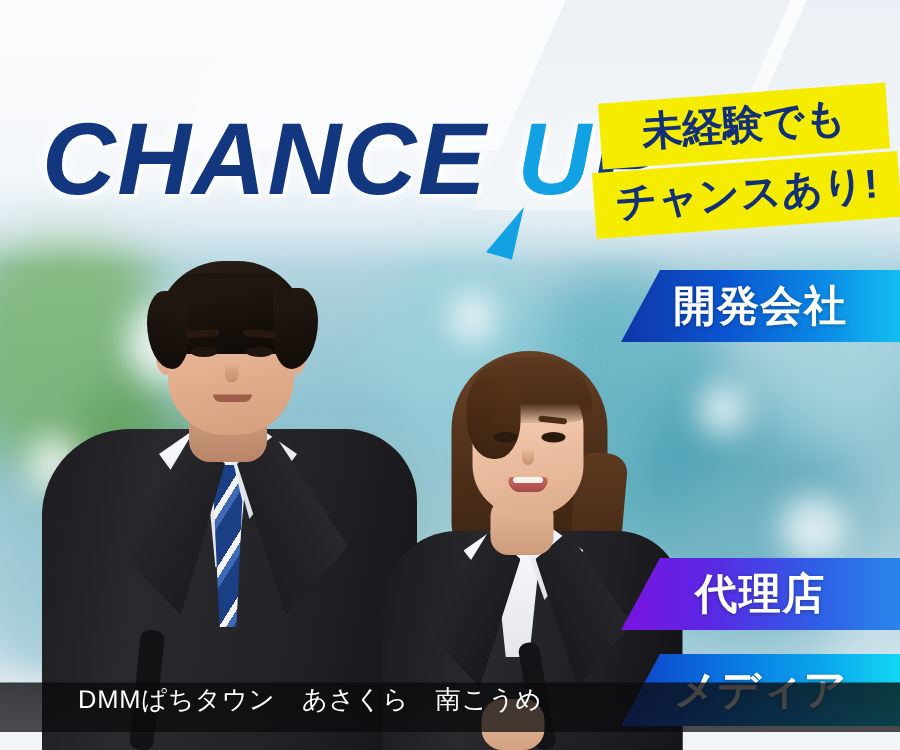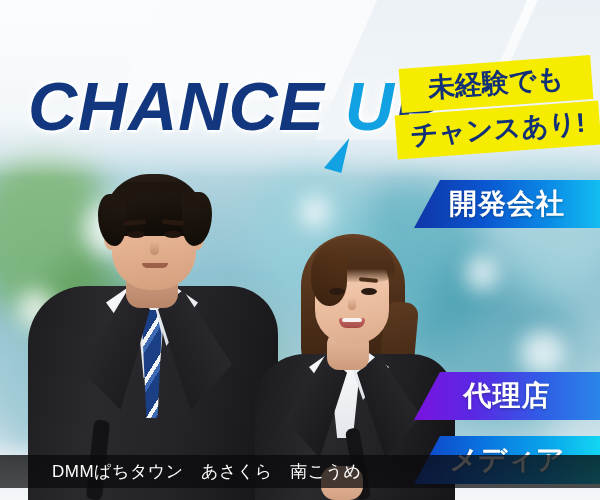--- a/index.html
+++ b/index.html
@@ -197,21 +197,21 @@
   .mb4{top:372px;background:linear-gradient(90deg,#7a13e0 0%,#5a28e4 32%,#2f5fe6 70%,#2a86e8 100%);font-family:Liberation Serif, serif;}
   .mb5{top:436px;background:linear-gradient(90deg,#0f3fc4 0%,#0a72e0 36%,#0aa6ec 72%,#12d6f2 100%);}
   .mb3 .lbl,.mb5 .lbl{letter-spacing:0;}
   
   .caption-strip{
     position:absolute;left:0;top:455px;width:600px;height:33px;
     background:linear-gradient(180deg,rgba(10,10,12,.78),rgba(10,10,12,.72));
   }
   .caption{
     position:absolute;left:0;top:455px;width:566px;height:33px;
-    display:flex;align-items:center;padding-left:52px;box-sizing:border-box;
+    display:flex;align-items:flex-start;padding-left:52px;box-sizing:border-box;
     color:#fff;font-size:17px;letter-spacing:.5px;white-space:nowrap;border-radius:16px;
   }
 </style>
 </head>
 <body>
 
 <div class="banner">
 
   <div class="bg">
     <div class="bg-base"></div>

